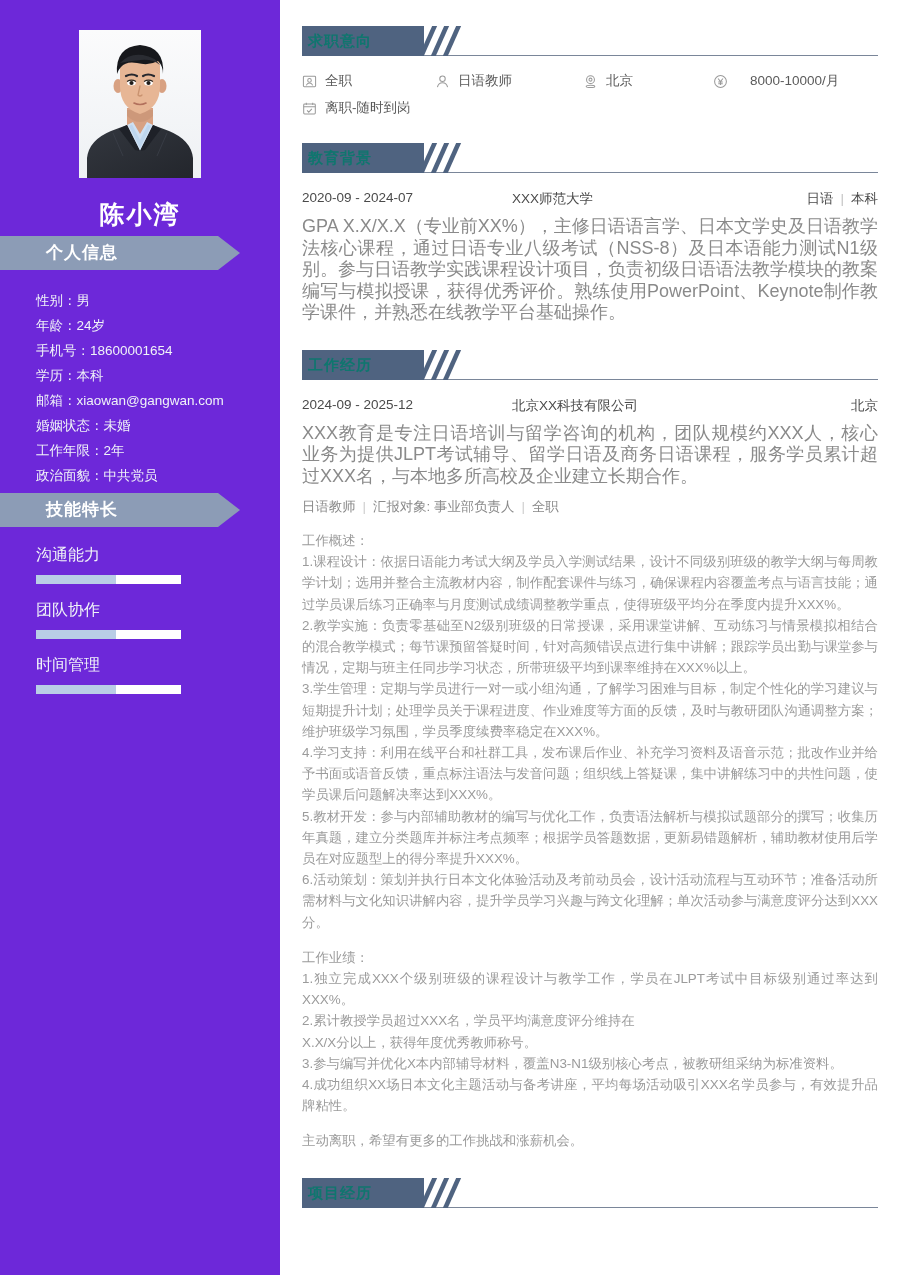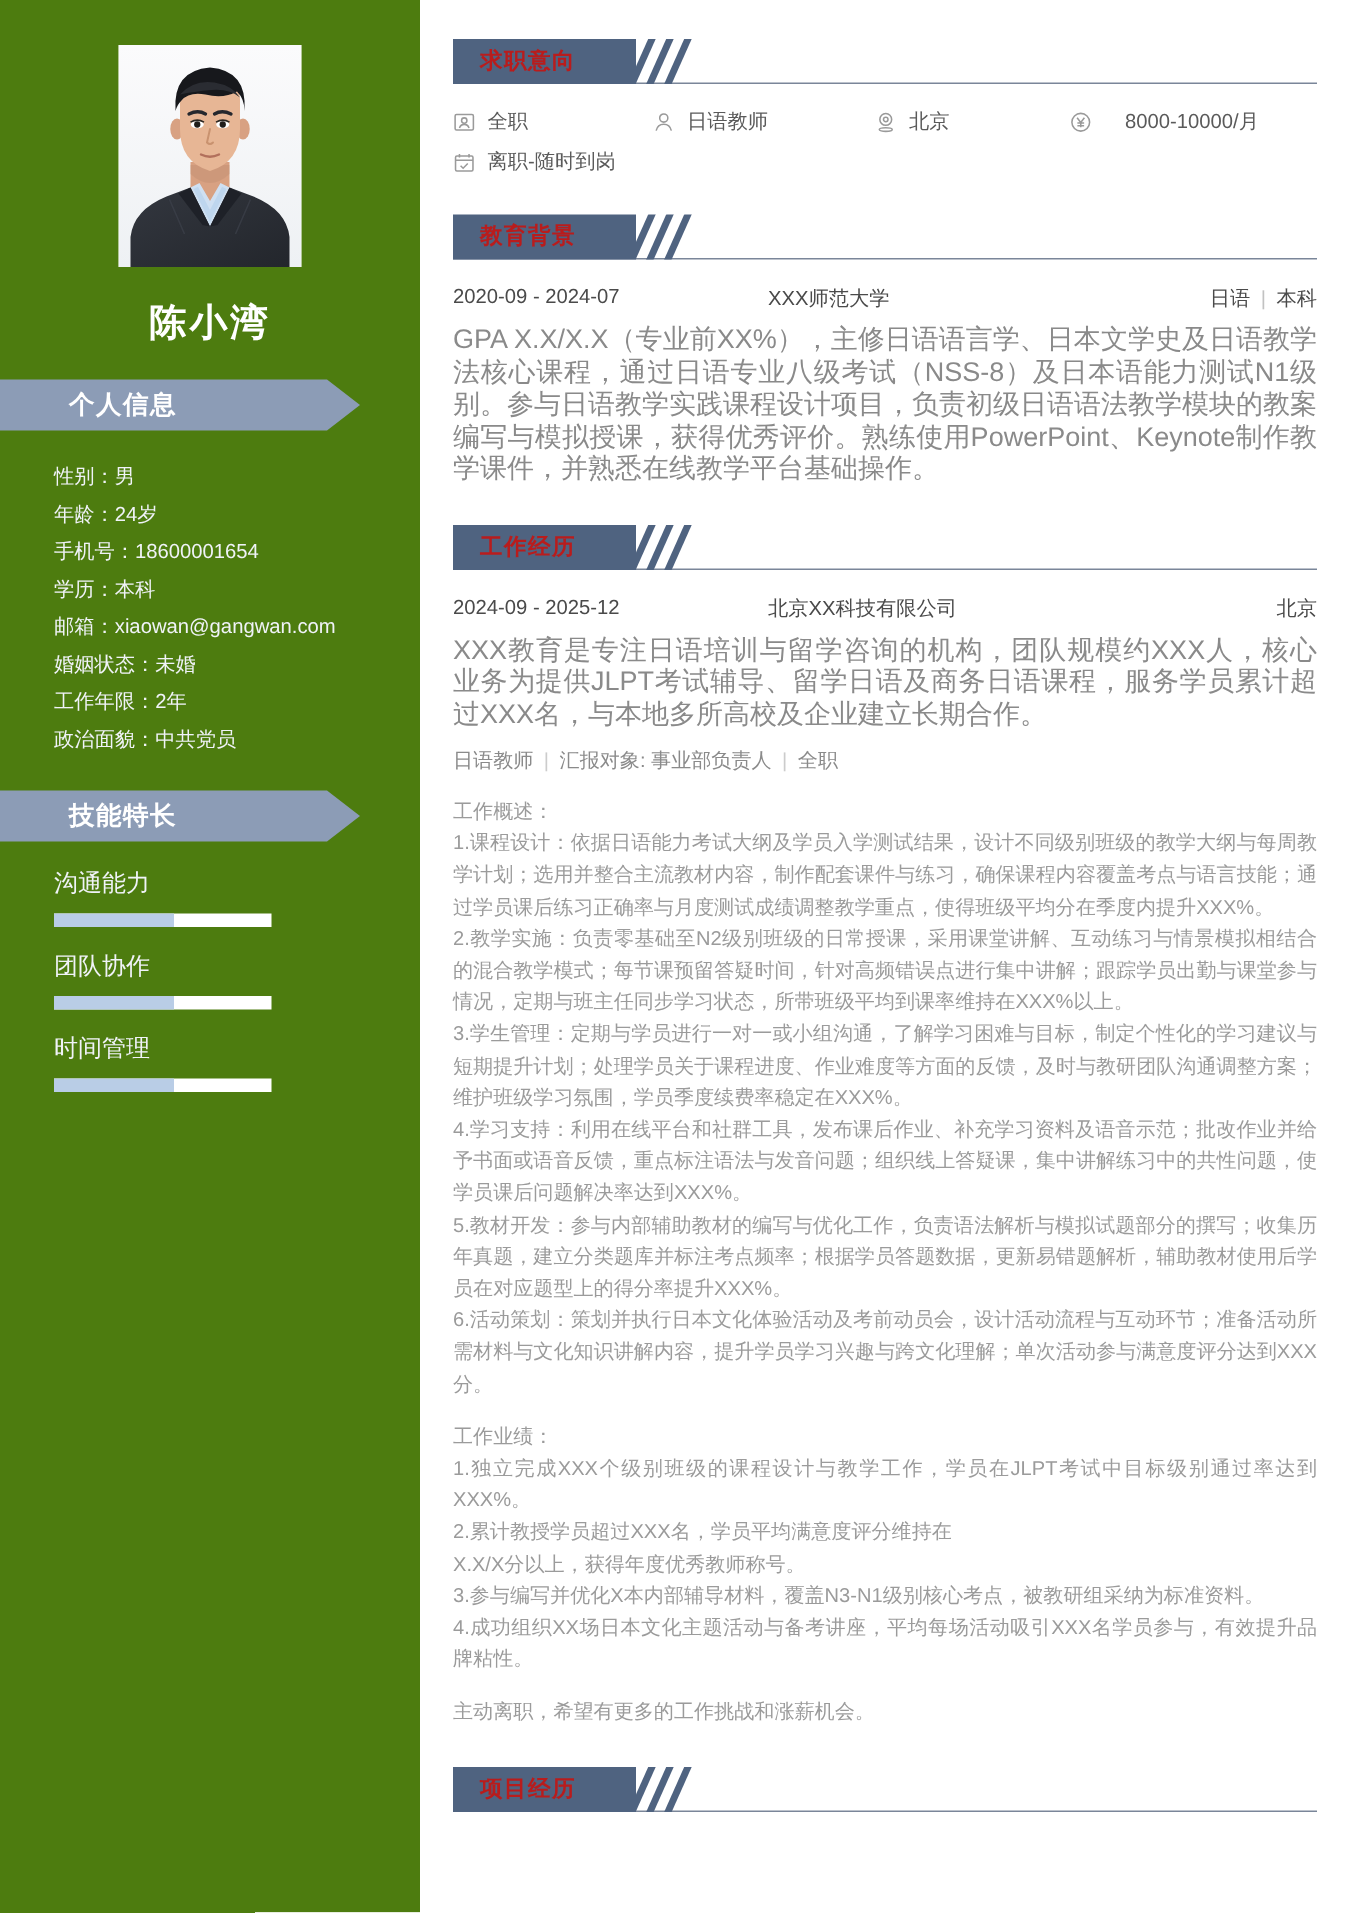--- a/index.html
+++ b/index.html
@@ -15,21 +15,21 @@
     height: 1275px;
     background: #ffffff;
     display: flex;
     overflow: hidden;
   }
 
   
   .sidebar {
     width: 280px;
     min-width: 280px;
-    background: #4d7c0f;
+    background: #6d28d9;
     color: #ffffff;
     position: relative;
   }
   .photo-wrap {
     width: 122px;
     height: 148px;
     margin: 30px auto 0 auto;
     background: #ffffff;
     overflow: hidden;
     position: relative;
@@ -41,21 +41,21 @@
     font-size: 25px;
     font-weight: bold;
     letter-spacing: 2px;
     margin-top: 20px;
     color: #ffffff;
   }
 
   .side-head {
     position: relative;
     height: 34px;
-    margin-top: 22px;
+    margin-top: 5px;
     margin-bottom: 4px;
   }
   .side-head .bg {
     position: absolute;
     left: 0; top: 0;
     width: 218px;
     height: 34px;
     background: #8c9cb6;
   }
   .side-head .tip {
@@ -141,25 +141,25 @@
   .sec-head .stripes span.s2 { left: 13px; }
   .sec-head .stripes span.s3 { left: 25px; }
   .sec-head .rule {
     position: absolute;
     left: 0; right: 0; bottom: 0;
     height: 1px;
     background: #7a8699;
   }
   .sec-head .title {
     position: absolute;
-    left: 18px; top: 0;
+    left: 6px; top: 0;
     height: 18px; line-height: 30px;
     font-size: 15px;
     font-weight: bold;
-    color: #b91c1c;
+    color: #0f766e;
     letter-spacing: 1px;
     z-index: 2;
   }
 
   
   .intent {
     padding-top: 16px;
   }
   .intent-row {
     display: flex;

